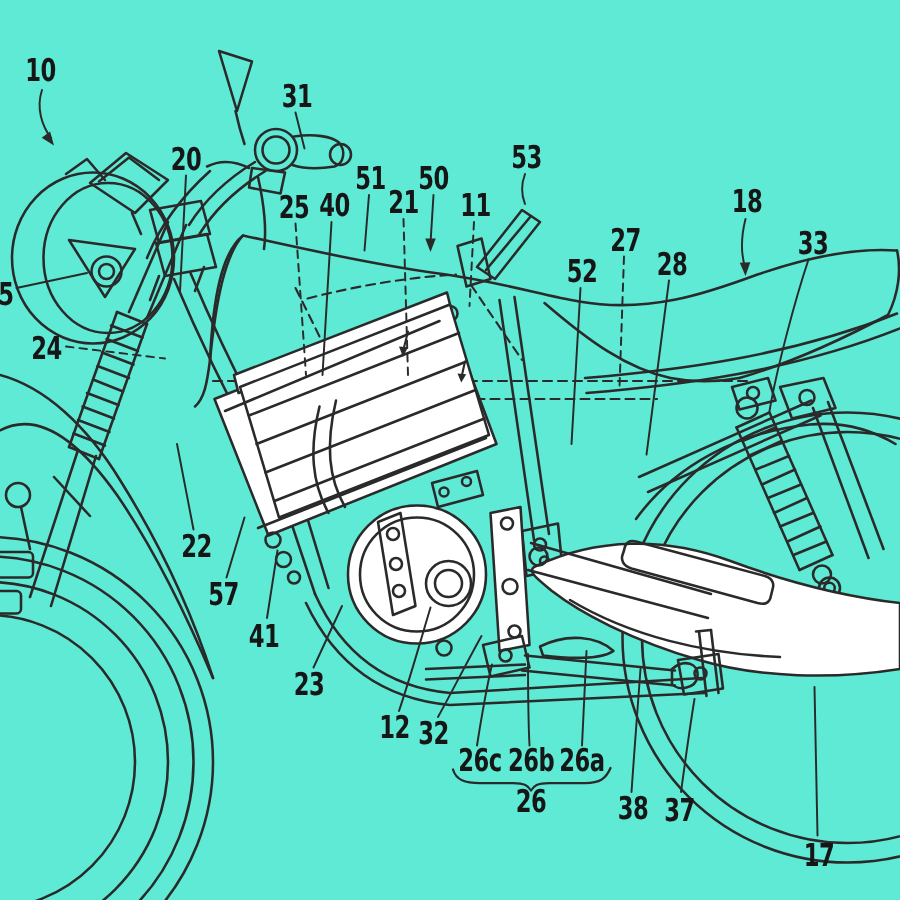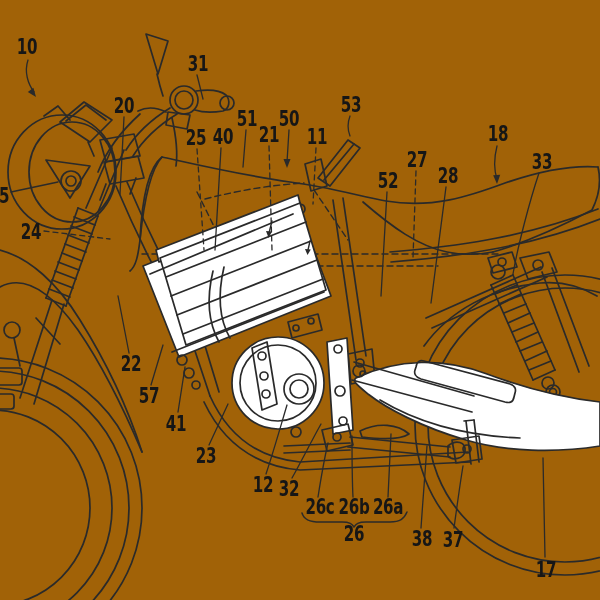--- a/index.html
+++ b/index.html
@@ -1,16 +1,16 @@
 <!DOCTYPE html>
 <html><head>
 <meta charset="utf-8">
 <style>
   html,body{margin:0;padding:0;background:#fff;}
-  #stage{position:relative;width:600px;height:600px;background:#a16207;overflow:hidden;
+  #stage{position:relative;width:600px;height:600px;background:#5eead4;overflow:hidden;
          font-family:"DejaVu Sans",sans-serif;}
   #drawing{position:absolute;left:0;top:0;}
   .ref{position:absolute;transform:translate(-50%,-50%) scaleX(.72);
        font:700 21px "DejaVu Sans",sans-serif;color:#161616;letter-spacing:-.5px;
        white-space:nowrap;}
 </style>
 </head>
 <body>
 
 <div id="stage">

